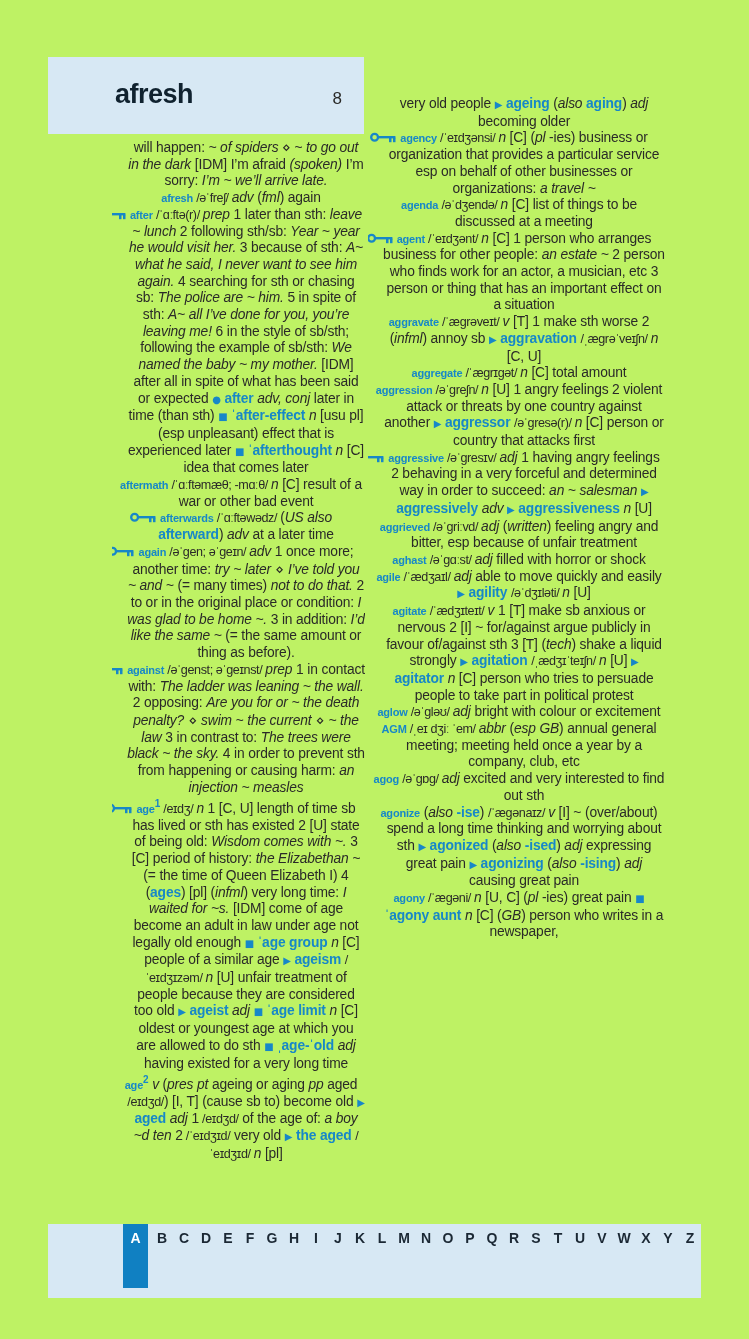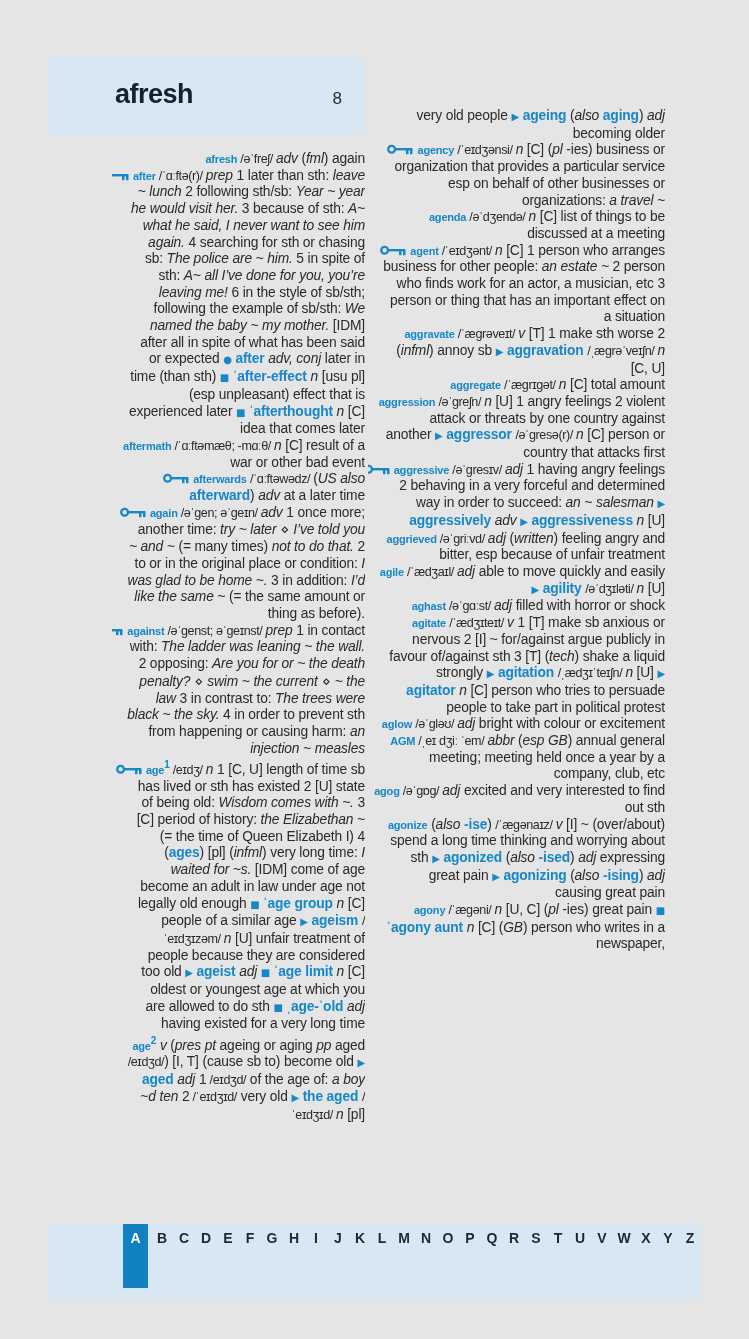--- a/index.html
+++ b/index.html
@@ -1,23 +1,23 @@
 <!DOCTYPE html>
 <html><head>
 <meta charset="utf-8">
 <style>
   html,body{margin:0;padding:0;background:#fff;}
-  .page{position:relative;width:749px;height:1339px;background:#e5e5e5;overflow:hidden;
+  .page{position:relative;width:749px;height:1339px;background:#bef264;overflow:hidden;
         font-family:"Liberation Sans","DejaVu Sans",sans-serif;color:#2a2a28;}
   
   .guide-box{position:absolute;left:48px;top:57px;width:316px;height:77px;background:#d7e8f4;}
   .guide-word{position:absolute;left:67px;top:22px;font-size:27px;font-weight:700;color:#10222f;letter-spacing:-0.5px;}
   .page-num{position:absolute;right:22px;top:32px;font-size:17px;color:#2a2a28;}
   
-  .col{position:absolute;font-size:13.8px;line-height:16.7px;letter-spacing:-0.15px;overflow:hidden;text-align:right;margin-top:12px;}
+  .col{position:absolute;font-size:13.8px;line-height:16.7px;letter-spacing:-0.15px;overflow:hidden;text-align:center;}
   #col-left{left:112px;top:139px;width:253px;height:1076px;}
   #col-right{left:368px;top:96px;width:297px;height:1120px;}
   p.entry{margin:0;padding-left:15px;text-indent:-10px;}
   p.entry.keyed{text-indent:-15px;}
   p.entry.cont{text-indent:0;}
   
   .ri{font-style:italic;}
   .rb{font-weight:400;}
   .rh{color:#1787c8;font-weight:700;font-size:11px;letter-spacing:-0.2px;}
   .rB{color:#1787c8;font-weight:700;}
@@ -38,20 +38,21 @@
 </head>
 <body>
 
 <div class="page">
   <div class="guide-box">
     <span class="guide-word">afresh</span>
     <span class="page-num">8</span>
   </div>
 
   <div class="col" id="col-left">
+      <p class="entry cont"><span class="rt">will happen: </span><span class="ri">~ of spiders </span><span class="rd">⋄</span><span class="ri"> ~ to go out in the dark </span><span class="rb">[IDM] I’m afraid </span><span class="ri">(spoken)</span><span class="rt"> I’m sorry: </span><span class="ri">I’m ~ we’ll arrive late.</span></p>
       <p class="entry"><span class="rh">afresh</span><span class="rp"> /əˈfreʃ/ </span><span class="ri">adv</span><span class="rt"> (</span><span class="ri">fml</span><span class="rt">) again</span></p>
       <p class="entry keyed"><span class="key-ic"><svg width="26" height="11" viewBox="0 0 26 11">
             <circle cx="4.6" cy="5.2" r="3.4" fill="none" stroke="#1787c8" stroke-width="2.3"></circle>
             <rect x="8" y="4" width="17.4" height="2.4" fill="#1787c8"></rect>
             <rect x="19" y="5.6" width="2.5" height="4.6" fill="#1787c8"></rect>
             <rect x="23" y="5.6" width="2.5" height="4.6" fill="#1787c8"></rect>
           </svg></span><span class="rh">after</span><span class="rp"> /ˈɑːftə(r)/ </span><span class="ri">prep</span><span class="rb"> 1</span><span class="rt"> later than sth: </span><span class="ri">leave ~ lunch</span><span class="rb"> 2</span><span class="rt"> following sth/sb: </span><span class="ri">Year ~ year he would visit her.</span><span class="rb"> 3</span><span class="rt"> because of sth: </span><span class="ri">A~ what he said, I never want to see him again.</span><span class="rb"> 4</span><span class="rt"> searching for sth or chasing sb: </span><span class="ri">The police are ~ him.</span><span class="rb"> 5</span><span class="rt"> in spite of sth: </span><span class="ri">A~ all I’ve done for you, you’re leaving me!</span><span class="rb"> 6</span><span class="rt"> in the style of sb/sth; following the example of sb/sth: </span><span class="ri">We named the baby ~ my mother.</span><span class="rb"> [IDM] after all</span><span class="rt"> in spite of what has been said or expected </span><span class="rs">●</span><span class="rB"> after </span><span class="ri">adv, conj</span><span class="rt"> later in time (than sth) </span><span class="rs">■</span><span class="rB"> ˈafter-effect </span><span class="ri">n</span><span class="rt"> [usu pl] (esp unpleasant) effect that is experienced later </span><span class="rs">■</span><span class="rB"> ˈafterthought </span><span class="ri">n</span><span class="rt"> [C] idea that comes later</span></p>
       <p class="entry"><span class="rh">aftermath</span><span class="rp"> /ˈɑːftəmæθ; -mɑːθ/ </span><span class="ri">n</span><span class="rt"> [C] result of a war or other bad event</span></p>
       <p class="entry keyed"><span class="key-ic"><svg width="26" height="11" viewBox="0 0 26 11">
             <circle cx="4.6" cy="5.2" r="3.4" fill="none" stroke="#1787c8" stroke-width="2.3"></circle>
@@ -97,22 +98,22 @@
       <p class="entry"><span class="rh">aggravate</span><span class="rp"> /ˈægrəveɪt/ </span><span class="ri">v</span><span class="rt"> [T] </span><span class="rb">1</span><span class="rt"> make sth worse </span><span class="rb">2</span><span class="rt"> (</span><span class="ri">infml</span><span class="rt">) annoy sb </span><span class="rs">▶</span><span class="rB"> aggravation </span><span class="rp">/ˌægrəˈveɪʃn/ </span><span class="ri">n</span><span class="rt"> [C, U]</span></p>
       <p class="entry"><span class="rh">aggregate</span><span class="rp"> /ˈægrɪgət/ </span><span class="ri">n</span><span class="rt"> [C] total amount</span></p>
       <p class="entry"><span class="rh">aggression</span><span class="rp"> /əˈgreʃn/ </span><span class="ri">n</span><span class="rt"> [U] </span><span class="rb">1</span><span class="rt"> angry feelings </span><span class="rb">2</span><span class="rt"> violent attack or threats by one country against another </span><span class="rs">▶</span><span class="rB"> aggressor </span><span class="rp">/əˈgresə(r)/ </span><span class="ri">n</span><span class="rt"> [C] person or country that attacks first</span></p>
       <p class="entry keyed"><span class="key-ic"><svg width="26" height="11" viewBox="0 0 26 11">
             <circle cx="4.6" cy="5.2" r="3.4" fill="none" stroke="#1787c8" stroke-width="2.3"></circle>
             <rect x="8" y="4" width="17.4" height="2.4" fill="#1787c8"></rect>
             <rect x="19" y="5.6" width="2.5" height="4.6" fill="#1787c8"></rect>
             <rect x="23" y="5.6" width="2.5" height="4.6" fill="#1787c8"></rect>
           </svg></span><span class="rh">aggressive</span><span class="rp"> /əˈgresɪv/ </span><span class="ri">adj</span><span class="rb"> 1</span><span class="rt"> having angry feelings </span><span class="rb">2</span><span class="rt"> behaving in a very forceful and determined way in order to succeed: </span><span class="ri">an ~ salesman</span><span class="rt"> </span><span class="rs">▶</span><span class="rB"> aggressively </span><span class="ri">adv</span><span class="rt"> </span><span class="rs">▶</span><span class="rB"> aggressiveness </span><span class="ri">n</span><span class="rt"> [U]</span></p>
       <p class="entry"><span class="rh">aggrieved</span><span class="rp"> /əˈgriːvd/ </span><span class="ri">adj</span><span class="rt"> (</span><span class="ri">written</span><span class="rt">) feeling angry and bitter, esp because of unfair treatment</span></p>
+      <p class="entry"><span class="rh">aghast</span><span class="rp"> /əˈgɑːst/ </span><span class="ri">adj</span><span class="rt"> filled with horror or shock</span></p>
       <p class="entry"><span class="rh">agile</span><span class="rp"> /ˈædʒaɪl/ </span><span class="ri">adj</span><span class="rt"> able to move quickly and easily </span><span class="rs">▶</span><span class="rB"> agility </span><span class="rp">/əˈdʒɪləti/ </span><span class="ri">n</span><span class="rt"> [U]</span></p>
-      <p class="entry"><span class="rh">aghast</span><span class="rp"> /əˈgɑːst/ </span><span class="ri">adj</span><span class="rt"> filled with horror or shock</span></p>
       <p class="entry"><span class="rh">agitate</span><span class="rp"> /ˈædʒɪteɪt/ </span><span class="ri">v</span><span class="rb"> 1</span><span class="rt"> [T] make sb anxious or nervous </span><span class="rb">2</span><span class="rt"> [I] </span><span class="rb">~ for/against</span><span class="rt"> argue publicly in favour of/against sth </span><span class="rb">3</span><span class="rt"> [T] (</span><span class="ri">tech</span><span class="rt">) shake a liquid strongly </span><span class="rs">▶</span><span class="rB"> agitation </span><span class="rp">/ˌædʒɪˈteɪʃn/ </span><span class="ri">n</span><span class="rt"> [U] </span><span class="rs">▶</span><span class="rB"> agitator </span><span class="ri">n</span><span class="rt"> [C] person who tries to persuade people to take part in political protest</span></p>
       <p class="entry"><span class="rh">aglow</span><span class="rp"> /əˈgləʊ/ </span><span class="ri">adj</span><span class="rt"> bright with colour or excitement</span></p>
       <p class="entry"><span class="rh">AGM</span><span class="rp"> /ˌeɪ dʒiː ˈem/ </span><span class="ri">abbr</span><span class="rt"> (</span><span class="ri">esp GB</span><span class="rt">) annual general meeting; meeting held once a year by a company, club, etc</span></p>
       <p class="entry"><span class="rh">agog</span><span class="rp"> /əˈgɒg/ </span><span class="ri">adj</span><span class="rt"> excited and very interested to find out sth</span></p>
       <p class="entry"><span class="rh">agonize</span><span class="rt"> (</span><span class="ri">also</span><span class="rt"> </span><span class="rB">-ise</span><span class="rt">) </span><span class="rp">/ˈægənaɪz/ </span><span class="ri">v</span><span class="rt"> [I] </span><span class="rb">~ (over/about)</span><span class="rt"> spend a long time thinking and worrying about sth </span><span class="rs">▶</span><span class="rB"> agonized </span><span class="rt">(</span><span class="ri">also</span><span class="rt"> </span><span class="rB">-ised</span><span class="rt">) </span><span class="ri">adj</span><span class="rt"> expressing great pain </span><span class="rs">▶</span><span class="rB"> agonizing </span><span class="rt">(</span><span class="ri">also</span><span class="rt"> </span><span class="rB">-ising</span><span class="rt">) </span><span class="ri">adj</span><span class="rt"> causing great pain</span></p>
       <p class="entry"><span class="rh">agony</span><span class="rp"> /ˈægəni/ </span><span class="ri">n</span><span class="rt"> [U, C] (</span><span class="ri">pl</span><span class="rt"> </span><span class="rb">-ies</span><span class="rt">) great pain </span><span class="rs">■</span><span class="rB"> ˈagony aunt </span><span class="ri">n</span><span class="rt"> [C] (</span><span class="ri">GB</span><span class="rt">) person who writes in a newspaper,</span></p>
     </div>
 
   <div class="alpha-bar">
     <div class="alpha-row" id="alpha-row">

